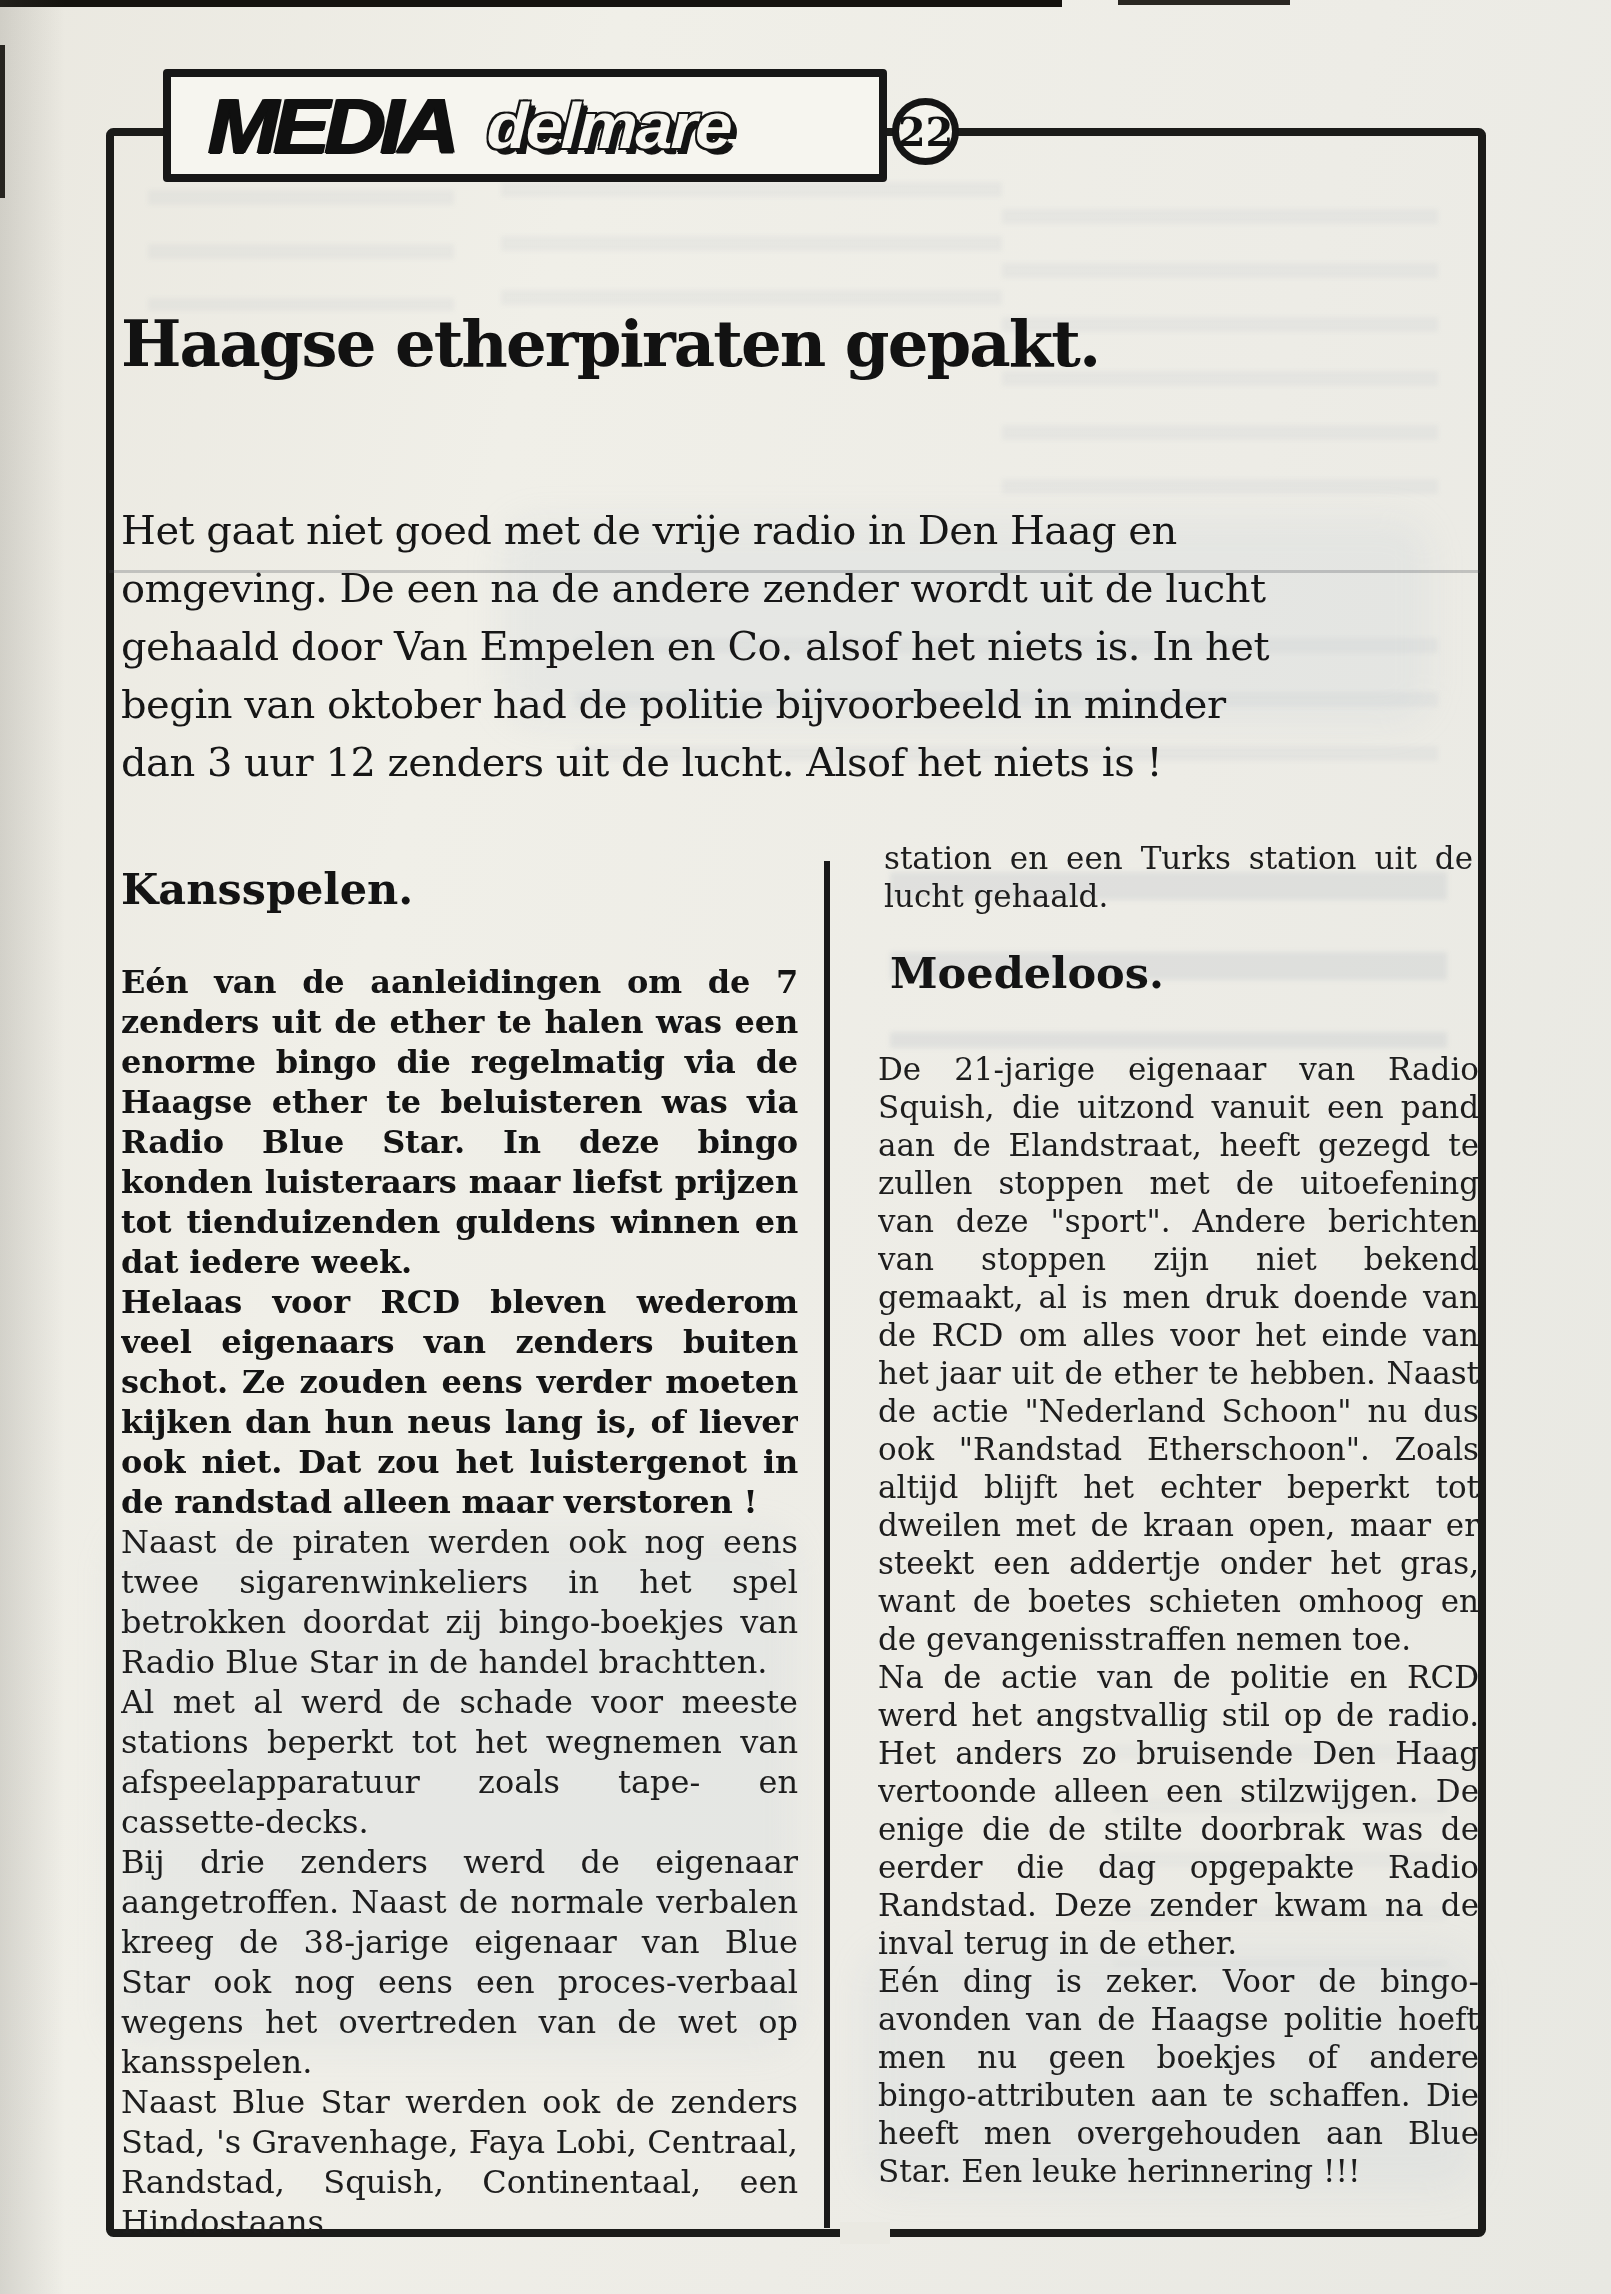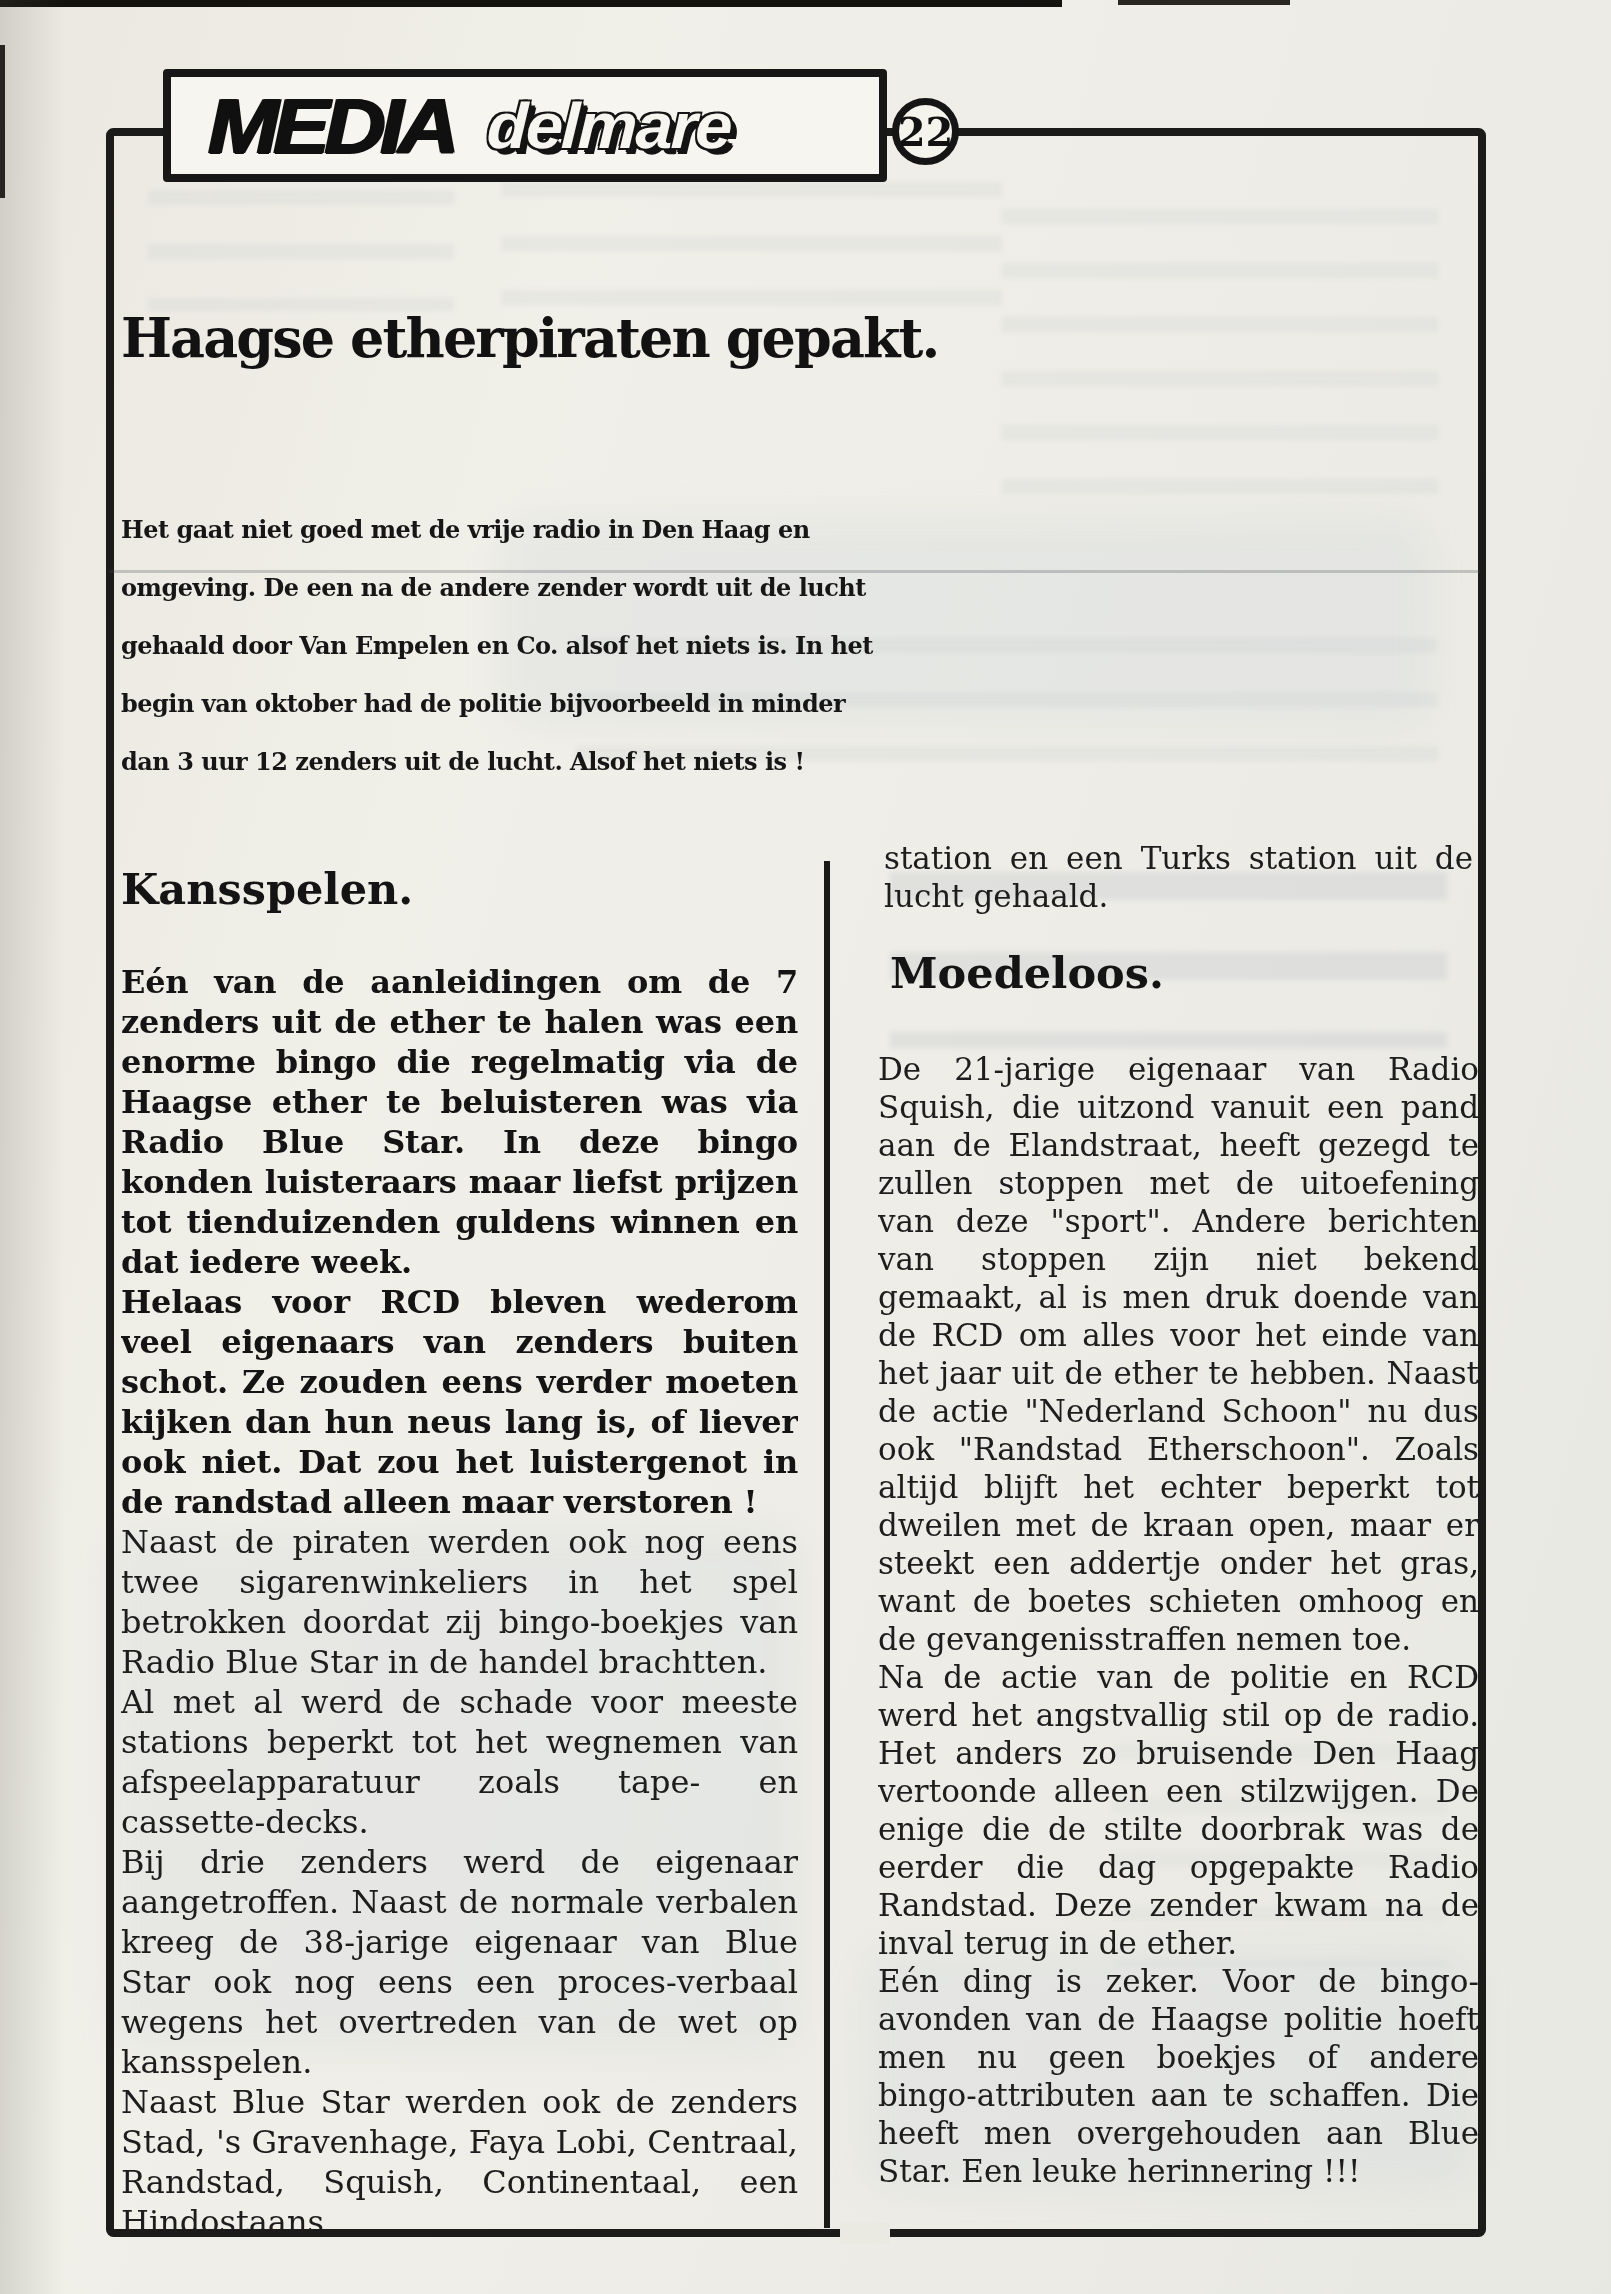--- a/index.html
+++ b/index.html
@@ -32,23 +32,23 @@
     text-shadow:-1.9px -1.9px 0 #141414, 1.9px -1.9px 0 #141414, -1.9px 1.9px 0 #141414, 1.9px 1.9px 0 #141414,
                  5.6px 4.6px 0 #141414, 6.5px 6.5px 0 #141414;
     transform:scaleY(.96) skewX(-2deg); }
   .page-badge { position:absolute; left:892px; top:98px; width:67px; height:67px; border-radius:50%;
     background:#f4f3ec; border:7.4px solid #151515; box-sizing:border-box; z-index:3;
     display:flex; align-items:center; justify-content:center;
     font-size:40px; font-weight:700; color:#121212; }
 
   
   .headline { position:absolute; left:121px; top:306px; z-index:1; white-space:nowrap;
-    font-size:54px; font-weight:700; letter-spacing:-1.9px; color:#121212; }
+    font-size:64px; font-weight:700; letter-spacing:-1.9px; color:#121212; }
   .intro { position:absolute; left:121px; top:501px; z-index:1;
-    font-size:24px; font-weight:700; letter-spacing:-0.5px; line-height:58px; color:#161616; }
+    font-size:40px; font-weight:400; letter-spacing:-0.5px; line-height:58px; color:#161616; }
   .intro .line { white-space:nowrap; }
   .faint-rule { position:absolute; left:109px; top:570px; width:1371px; height:2.8px;
     background:rgba(70,75,80,.26); z-index:0; }
 
   
   .col-divider { position:absolute; left:824px; top:861px; width:5.6px; height:1367px; background:#191919; z-index:1; }
   .col-left { position:absolute; left:121px; top:864px; width:677px; height:1386px; overflow:hidden; z-index:1; }
   .col-right { position:absolute; left:878px; top:833px; width:601px; height:1395px; overflow:hidden; z-index:1; }
   .col-heading { font-size:43px; font-weight:700; margin:0 0 48px 0; color:#141414; }
   .col-heading-right { margin:33px 0 52px 12px; }

